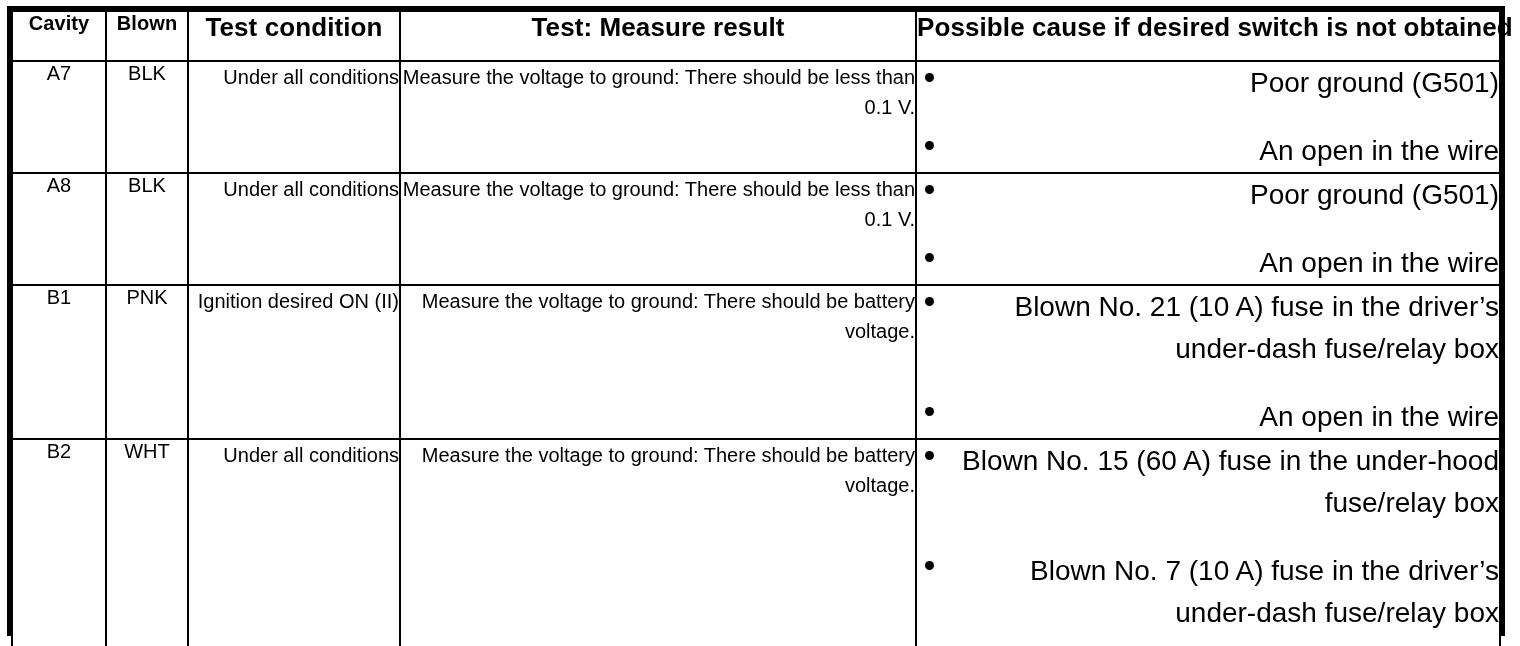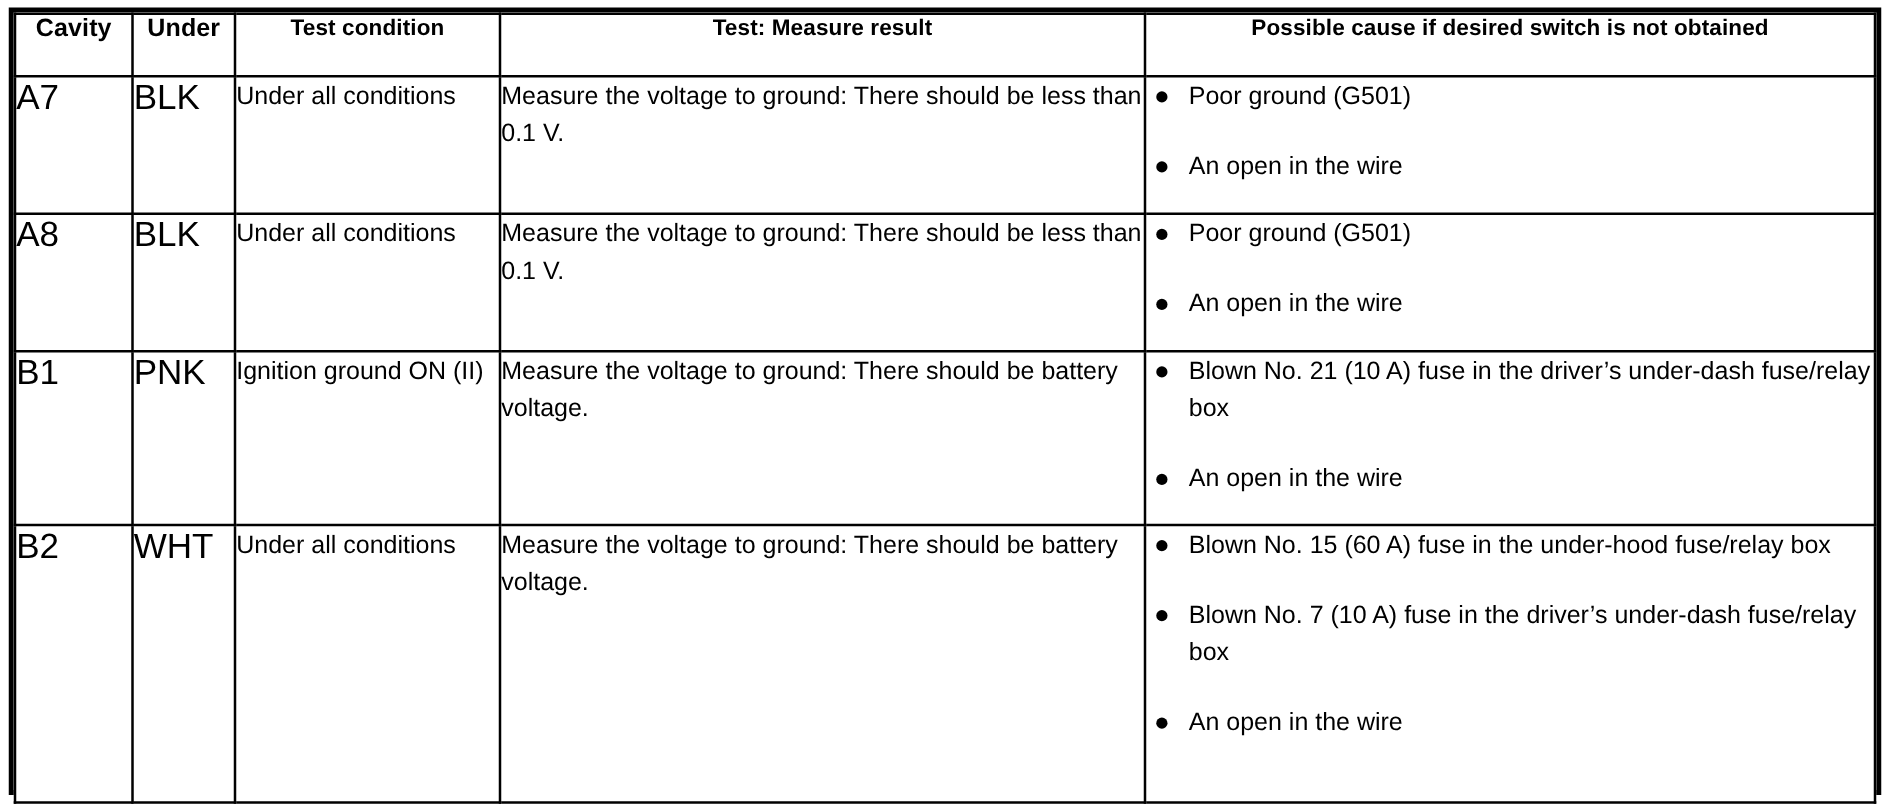--- a/index.html
+++ b/index.html
@@ -56,53 +56,54 @@
   col.c-cond   { width: 212px; }
   col.c-test   { width: 516px; }
   col.c-cause  { width: 584px; }
 
   
   thead th {
     height: 48px;
     vertical-align: middle;
     text-align: center;
     font-weight: bold;
-    font-size: 18px;
+    font-size: 26px;
     letter-spacing: 0.1px;
     padding: 0 8px;
     white-space: nowrap;
   }
   thead th.th-cavity,
   thead th.th-wire { font-size: 20px; }
 
   
   td.cell-center {
-    font-size: 28px;
+    text-align: center;
+    font-size: 20px;
     padding-top: 14px;
   }
   td.cell-text {
-    text-align: left;
+    text-align: right;
     font-size: 20px;
     padding: 13px 10px 10px 14px;
     line-height: 1.52;
   }
   td.cell-cause {
     padding: 12px 12px 12px 18px;
   }
 
   
   ul.causes {
     list-style: none;
     margin: 0;
     padding: 0;
   }
   ul.causes li {
     position: relative;
     padding-left: 34px;
-    font-size: 20px;
+    font-size: 28px;
     line-height: 1.5;
     margin: 0 0 26px 0;
   }
   ul.causes li:last-child { margin-bottom: 0; }
   ul.causes li .bullet {
     position: absolute;
     left: 8px;
     top: 11px;
     width: 9px;
     height: 9px;
@@ -125,21 +126,21 @@
       <colgroup>
         <col class="c-cavity">
         <col class="c-wire">
         <col class="c-cond">
         <col class="c-test">
         <col class="c-cause">
       </colgroup>
       <thead>
         <tr>
           <th class="th-cavity">Cavity</th>
-          <th class="th-wire">Under</th>
+          <th class="th-wire">Blown</th>
           <th>Test condition</th>
           <th>Test: Measure result</th>
           <th>Possible cause if desired switch is not obtained</th>
         </tr>
       </thead>
       <tbody>
 
         <tr class="row-a7">
           <td class="cell-center">A7</td>
           <td class="cell-center">BLK</td>
@@ -174,21 +175,21 @@
                 <span class="bullet"></span>
                 <span>An open in the wire</span>
               </li>
             </ul>
           </td>
         </tr>
 
         <tr class="row-b1">
           <td class="cell-center">B1</td>
           <td class="cell-center">PNK</td>
-          <td class="cell-text">Ignition ground ON (II)</td>
+          <td class="cell-text">Ignition desired ON (II)</td>
           <td class="cell-text">Measure the voltage to ground: There should be battery voltage.</td>
           <td class="cell-text cell-cause">
             <ul class="causes">
               <li>
                 <span class="bullet"></span>
                 <span>Blown No. 21 (10 A) fuse in the driver’s under-dash fuse/relay box</span>
               </li>
               <li>
                 <span class="bullet"></span>
                 <span>An open in the wire</span>

